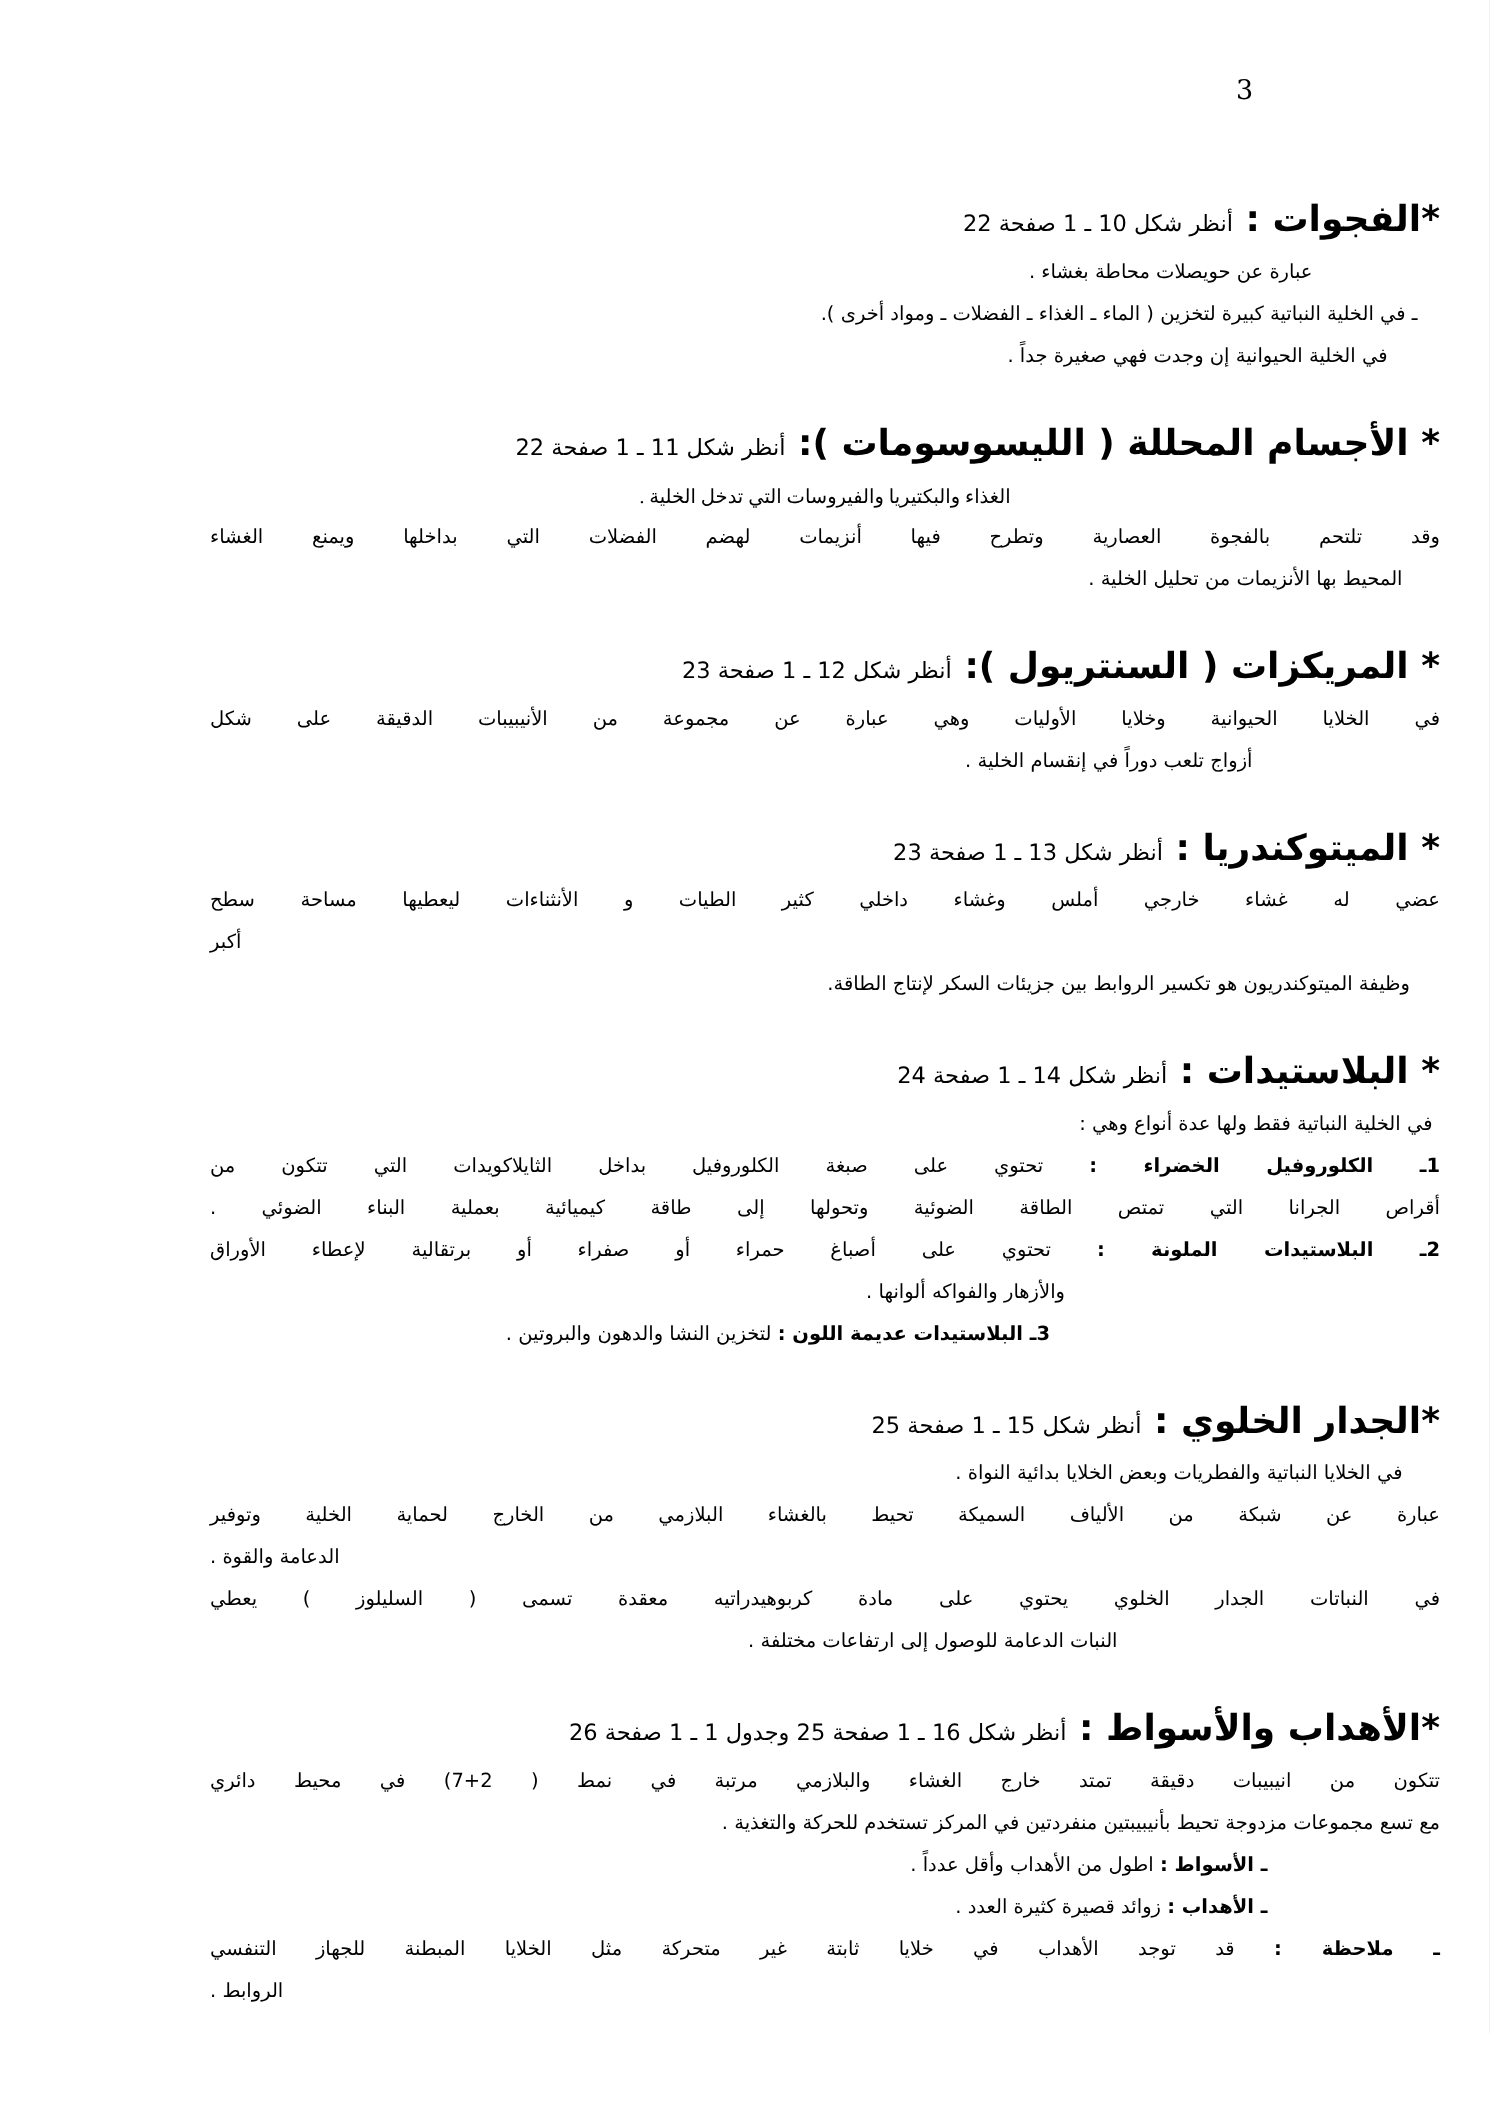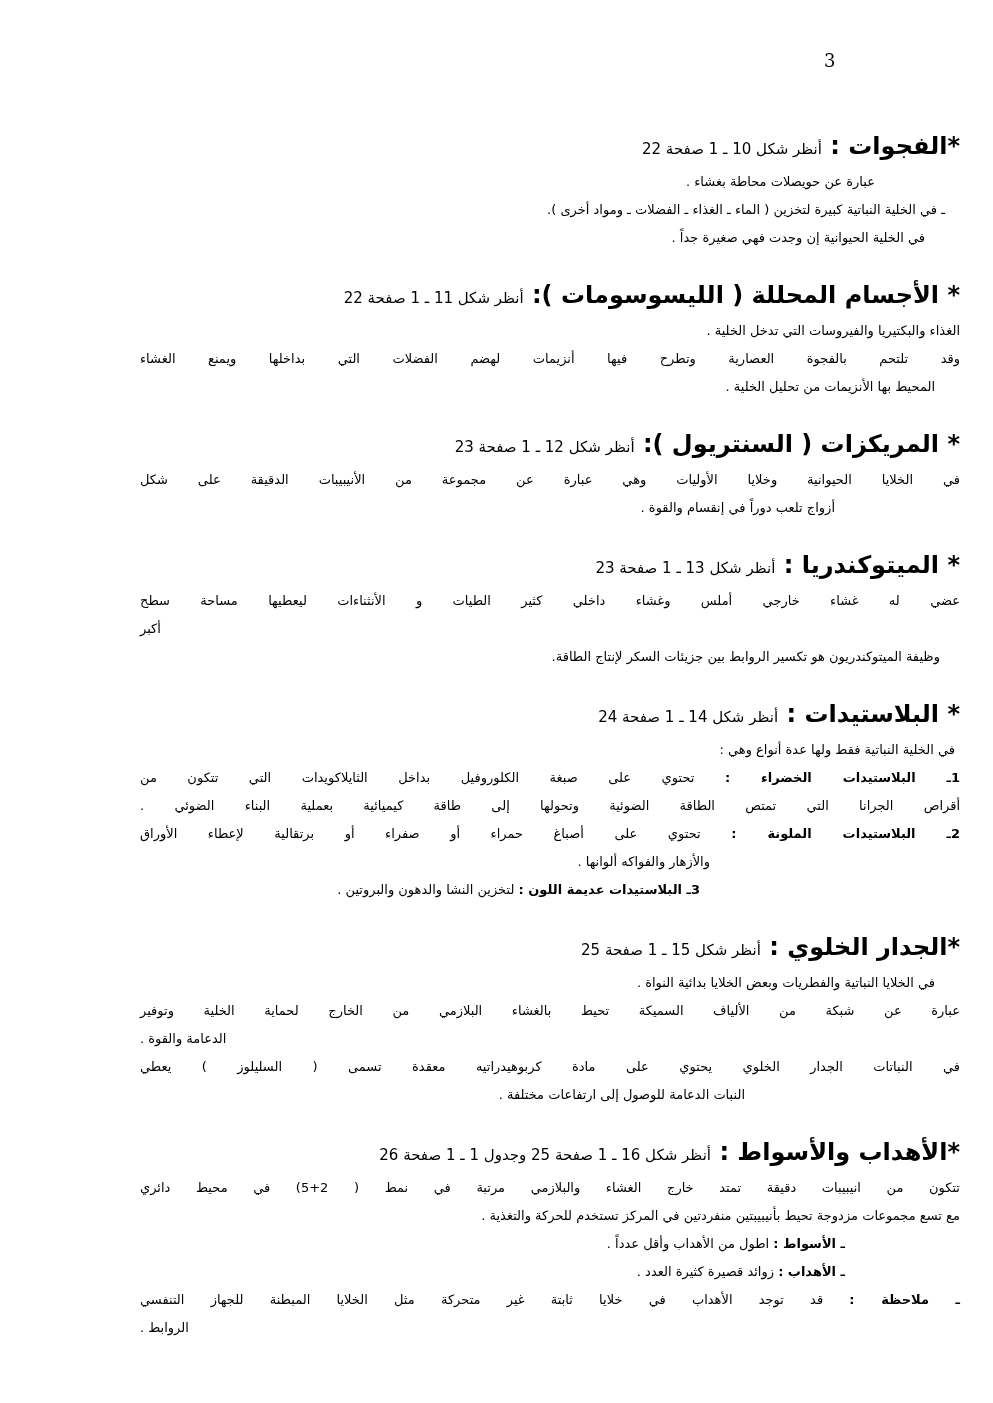--- a/index.html
+++ b/index.html
@@ -41,21 +41,21 @@
     font-weight:normal;
   }
   .ln{
     margin:0;
     font-size:13px;
     line-height:28px;
     text-align:right;
   }
   .ln b{font-weight:bold;}
   .just{text-align:justify;text-align-last:justify;}
-  .left{text-align:right;}
+  .left{text-align:center;font-family:Liberation Serif, serif;}
   .center{text-align:left;}
   .i5{margin-right:5px;}
   .i15{margin-right:15px;}
   .i20{margin-right:20px;}
   .i25{margin-right:25px;}
   .i35{margin-right:35px;}
   .i85{margin-right:85px;}
   .i115{margin-right:115px;}
   .i125{margin-right:125px;}
   .i215{margin-right:215px;}
@@ -80,52 +80,52 @@
     <section class="sec">
       <h2 class="h"><span>* الأجسام المحللة ( الليسوسومات ):</span> <span class="note">أنظر شكل 11 ـ 1 صفحة 22</span></h2>
       <p class="ln left">الغذاء والبكتيريا والفيروسات التي تدخل الخلية .</p>
       <p class="ln just">وقد تلتحم بالفجوة العصارية وتطرح فيها أنزيمات لهضم الفضلات التي بداخلها ويمنع الغشاء</p>
       <p class="ln i25">المحيط بها الأنزيمات من تحليل الخلية .</p>
     </section>
 
     <section class="sec">
       <h2 class="h"><span>* المريكزات ( السنتريول ):</span> <span class="note">أنظر شكل 12 ـ 1 صفحة 23</span></h2>
       <p class="ln just">في الخلايا الحيوانية وخلايا الأوليات وهي عبارة عن مجموعة من الأنيبيبات الدقيقة على شكل</p>
-      <p class="ln i125">أزواج تلعب دوراً في إنقسام والقوة .</p>
+      <p class="ln i125">أزواج تلعب دوراً في إنقسام الخلية .</p>
     </section>
 
     <section class="sec">
       <h2 class="h"><span>* الميتوكندريا :</span> <span class="note">أنظر شكل 13 ـ 1 صفحة 23</span></h2>
       <p class="ln just">عضي له غشاء خارجي أملس وغشاء داخلي كثير الطيات و الأنثناءات ليعطيها مساحة سطح</p>
       <p class="ln center">أكبر</p>
       <p class="ln i20">وظيفة الميتوكندريون هو تكسير الروابط بين جزيئات السكر لإنتاج الطاقة.</p>
     </section>
 
     <section class="sec">
       <h2 class="h"><span>* البلاستيدات :</span> <span class="note">أنظر شكل 14 ـ 1 صفحة 24</span></h2>
       <p class="ln i5">في الخلية النباتية فقط ولها عدة أنواع وهي :</p>
-      <p class="ln just"><b>1ـ البلاستيدات الخضراء :</b><span> تحتوي على صبغة الكلوروفيل بداخل الثايلاكويدات التي تتكون من</span></p>
+      <p class="ln just"><b>1ـ الكلوروفيل الخضراء :</b><span> تحتوي على صبغة الكلوروفيل بداخل الثايلاكويدات التي تتكون من</span></p>
       <p class="ln just">أقراص الجرانا التي تمتص الطاقة الضوئية وتحولها إلى طاقة كيميائية بعملية البناء الضوئي .</p>
       <p class="ln just"><b>2ـ البلاستيدات الملونة :</b><span> تحتوي على أصباغ حمراء أو صفراء أو برتقالية لإعطاء الأوراق</span></p>
       <p class="ln i250">والأزهار والفواكه ألوانها .</p>
       <p class="ln i260"><b>3ـ البلاستيدات عديمة اللون :</b><span> لتخزين النشا والدهون والبروتين .</span></p>
     </section>
 
     <section class="sec">
       <h2 class="h"><span>*الجدار الخلوي :</span> <span class="note">أنظر شكل 15 ـ 1 صفحة 25</span></h2>
       <p class="ln i25">في الخلايا النباتية والفطريات وبعض الخلايا بدائية النواة .</p>
       <p class="ln just">عبارة عن شبكة من الألياف السميكة تحيط بالغشاء البلازمي من الخارج لحماية الخلية وتوفير</p>
       <p class="ln center">الدعامة والقوة .</p>
       <p class="ln just">في النباتات الجدار الخلوي يحتوي على مادة كربوهيدراتيه معقدة تسمى ( السليلوز ) يعطي</p>
       <p class="ln i215">النبات الدعامة للوصول إلى ارتفاعات مختلفة .</p>
     </section>
 
     <section class="sec">
       <h2 class="h"><span>*الأهداب والأسواط :</span> <span class="note">أنظر شكل 16 ـ 1 صفحة 25 وجدول 1 ـ 1 صفحة 26</span></h2>
-      <p class="ln just">تتكون من انيبيبات دقيقة تمتد خارج الغشاء والبلازمي مرتبة في نمط ( 2+5) في محيط دائري</p>
+      <p class="ln just">تتكون من انيبيبات دقيقة تمتد خارج الغشاء والبلازمي مرتبة في نمط ( 2+7) في محيط دائري</p>
       <p class="ln">مع تسع مجموعات مزدوجة تحيط بأنيبيبتين منفردتين في المركز تستخدم للحركة والتغذية .</p>
       <p class="ln i115"><b>ـ الأسواط :</b><span> اطول من الأهداب وأقل عدداً .</span></p>
       <p class="ln i115"><b>ـ الأهداب :</b><span> زوائد قصيرة كثيرة العدد .</span></p>
       <p class="ln just"><b>ـ ملاحظة :</b><span> قد توجد الأهداب في خلايا ثابتة غير متحركة مثل الخلايا المبطنة للجهاز التنفسي</span></p>
       <p class="ln center">الروابط .</p>
     </section>
 
   </div>
 </div>
 

